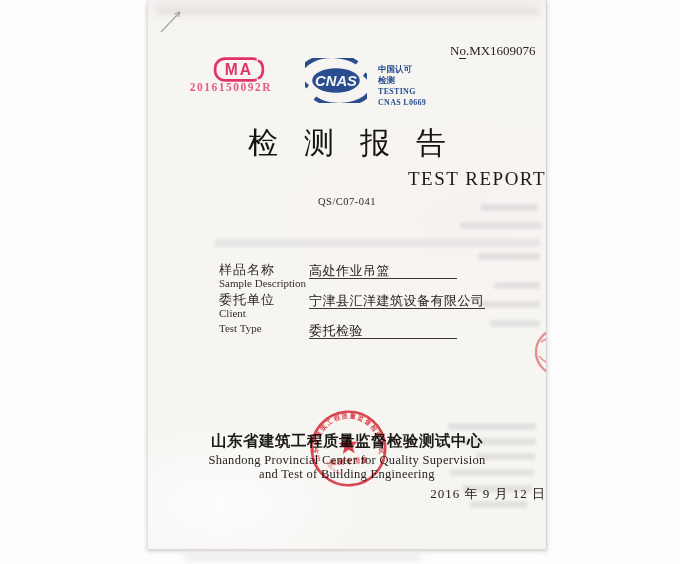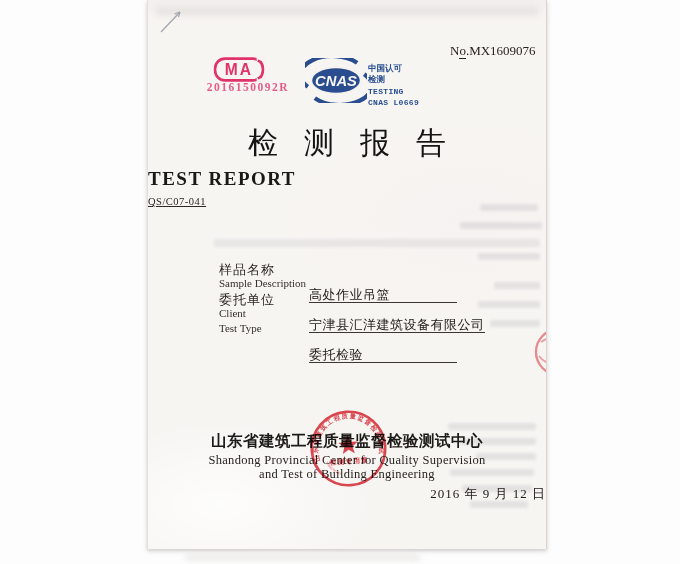--- a/index.html
+++ b/index.html
@@ -22,59 +22,59 @@
   }
   .scan-band{position:absolute;left:8px;top:7px;width:382px;height:8px;background:#d9d5d3;filter:blur(3px);opacity:.55;}
   .below-smudge{position:absolute;left:185px;top:555px;width:235px;height:5px;background:#d9d5d3;filter:blur(3px);opacity:.6;}
 
   
   .pencil{position:absolute;left:10px;top:8px;}
 
   
   .cma{position:absolute;left:64px;top:56px;width:54px;height:27px;}
   .cma-num{
-    position:absolute;left:55px;top:81px;width:90px;text-align:center;
+    position:absolute;left:38px;top:81px;width:90px;text-align:center;
     font-size:11.5px;letter-spacing:1.5px;color:#e45c88;font-weight:bold;
   }
   .cnas{position:absolute;left:157px;top:58px;width:62px;height:45px;}
   .cnas-text{
-    position:absolute;left:220px;top:64px;color:#2a4f90;font-weight:bold;
-    font-family:Liberation Mono, monospace;
+    position:absolute;left:230px;top:64px;color:#2a4f90;font-weight:bold;
+    font-family:Liberation Serif, serif;
   }
   .cnas-text .l1,.cnas-text .l2{font-size:8.5px;line-height:11px;}
   .cnas-text .l3,.cnas-text .l4{font-size:8px;line-height:11px;letter-spacing:.3px;}
   .report-no{position:absolute;left:264px;top:43px;font-size:13px;color:#26231f;margin-left:38px;}
   .report-no .u{border-bottom:1.5px solid #26231f;}
 
   
   .title-cn{
     position:absolute;left:0;top:123px;width:100%;text-align:center;
     font-size:30px;font-weight:normal;letter-spacing:26px;text-indent:26px;color:#171513;
   }
   .title-en{
-    position:absolute;left:0;top:168px;width:100%;text-align:left;
-    font-size:19px;font-weight:bold;letter-spacing:1.5px;color:#1b1916;
+    position:absolute;left:0;top:168px;width:100%;text-align:right;
+    font-size:19px;font-weight:normal;letter-spacing:1.5px;color:#1b1916;
   }
   .doc-code{
-    position:absolute;left:0;top:196px;width:100%;text-align:left;
-    font-size:10.5px;letter-spacing:.5px;color:#2a2724;text-decoration:underline;
+    position:absolute;left:0;top:196px;width:100%;text-align:center;
+    font-size:10.5px;letter-spacing:.5px;color:#2a2724;
   }
 
   
   .bleed{position:absolute;background:rgba(110,112,128,.14);filter:blur(1.4px);border-radius:2px;}
 
   
   .fields{position:absolute;left:71px;top:262px;font-family:Liberation Serif, serif;}
   .field-row{position:relative;height:29px;margin-bottom:1px;width:320px;}
   .f-cn{font-size:13px;letter-spacing:1px;color:#2a2723;line-height:15px;}
   .f-en{font-size:11px;color:#34302b;line-height:12px;}
   .f-val{
     position:absolute;left:90px;top:0;min-width:148px;height:16px;
     border-bottom:1.2px solid #3a3631;font-size:13px;letter-spacing:.5px;
-    color:#23201c;white-space:nowrap;display:inline-block;margin-top:24px;
+    color:#23201c;white-space:nowrap;display:inline-block;
   }
 
   
   .org-cn{
     position:absolute;left:0;top:431px;width:100%;text-align:center;
     font-size:15.5px;font-weight:bold;letter-spacing:.5px;color:#1d1b18;
   }
   .org-en1{position:absolute;left:0;top:453px;width:100%;text-align:center;font-size:12.5px;letter-spacing:.3px;color:#26231f;}
   .org-en2{position:absolute;left:0;top:467px;width:100%;text-align:center;font-size:12.5px;letter-spacing:.3px;color:#26231f;}
   .date{position:absolute;left:0;top:485px;width:100%;text-align:right;font-size:13px;letter-spacing:1px;color:#23201c;}

